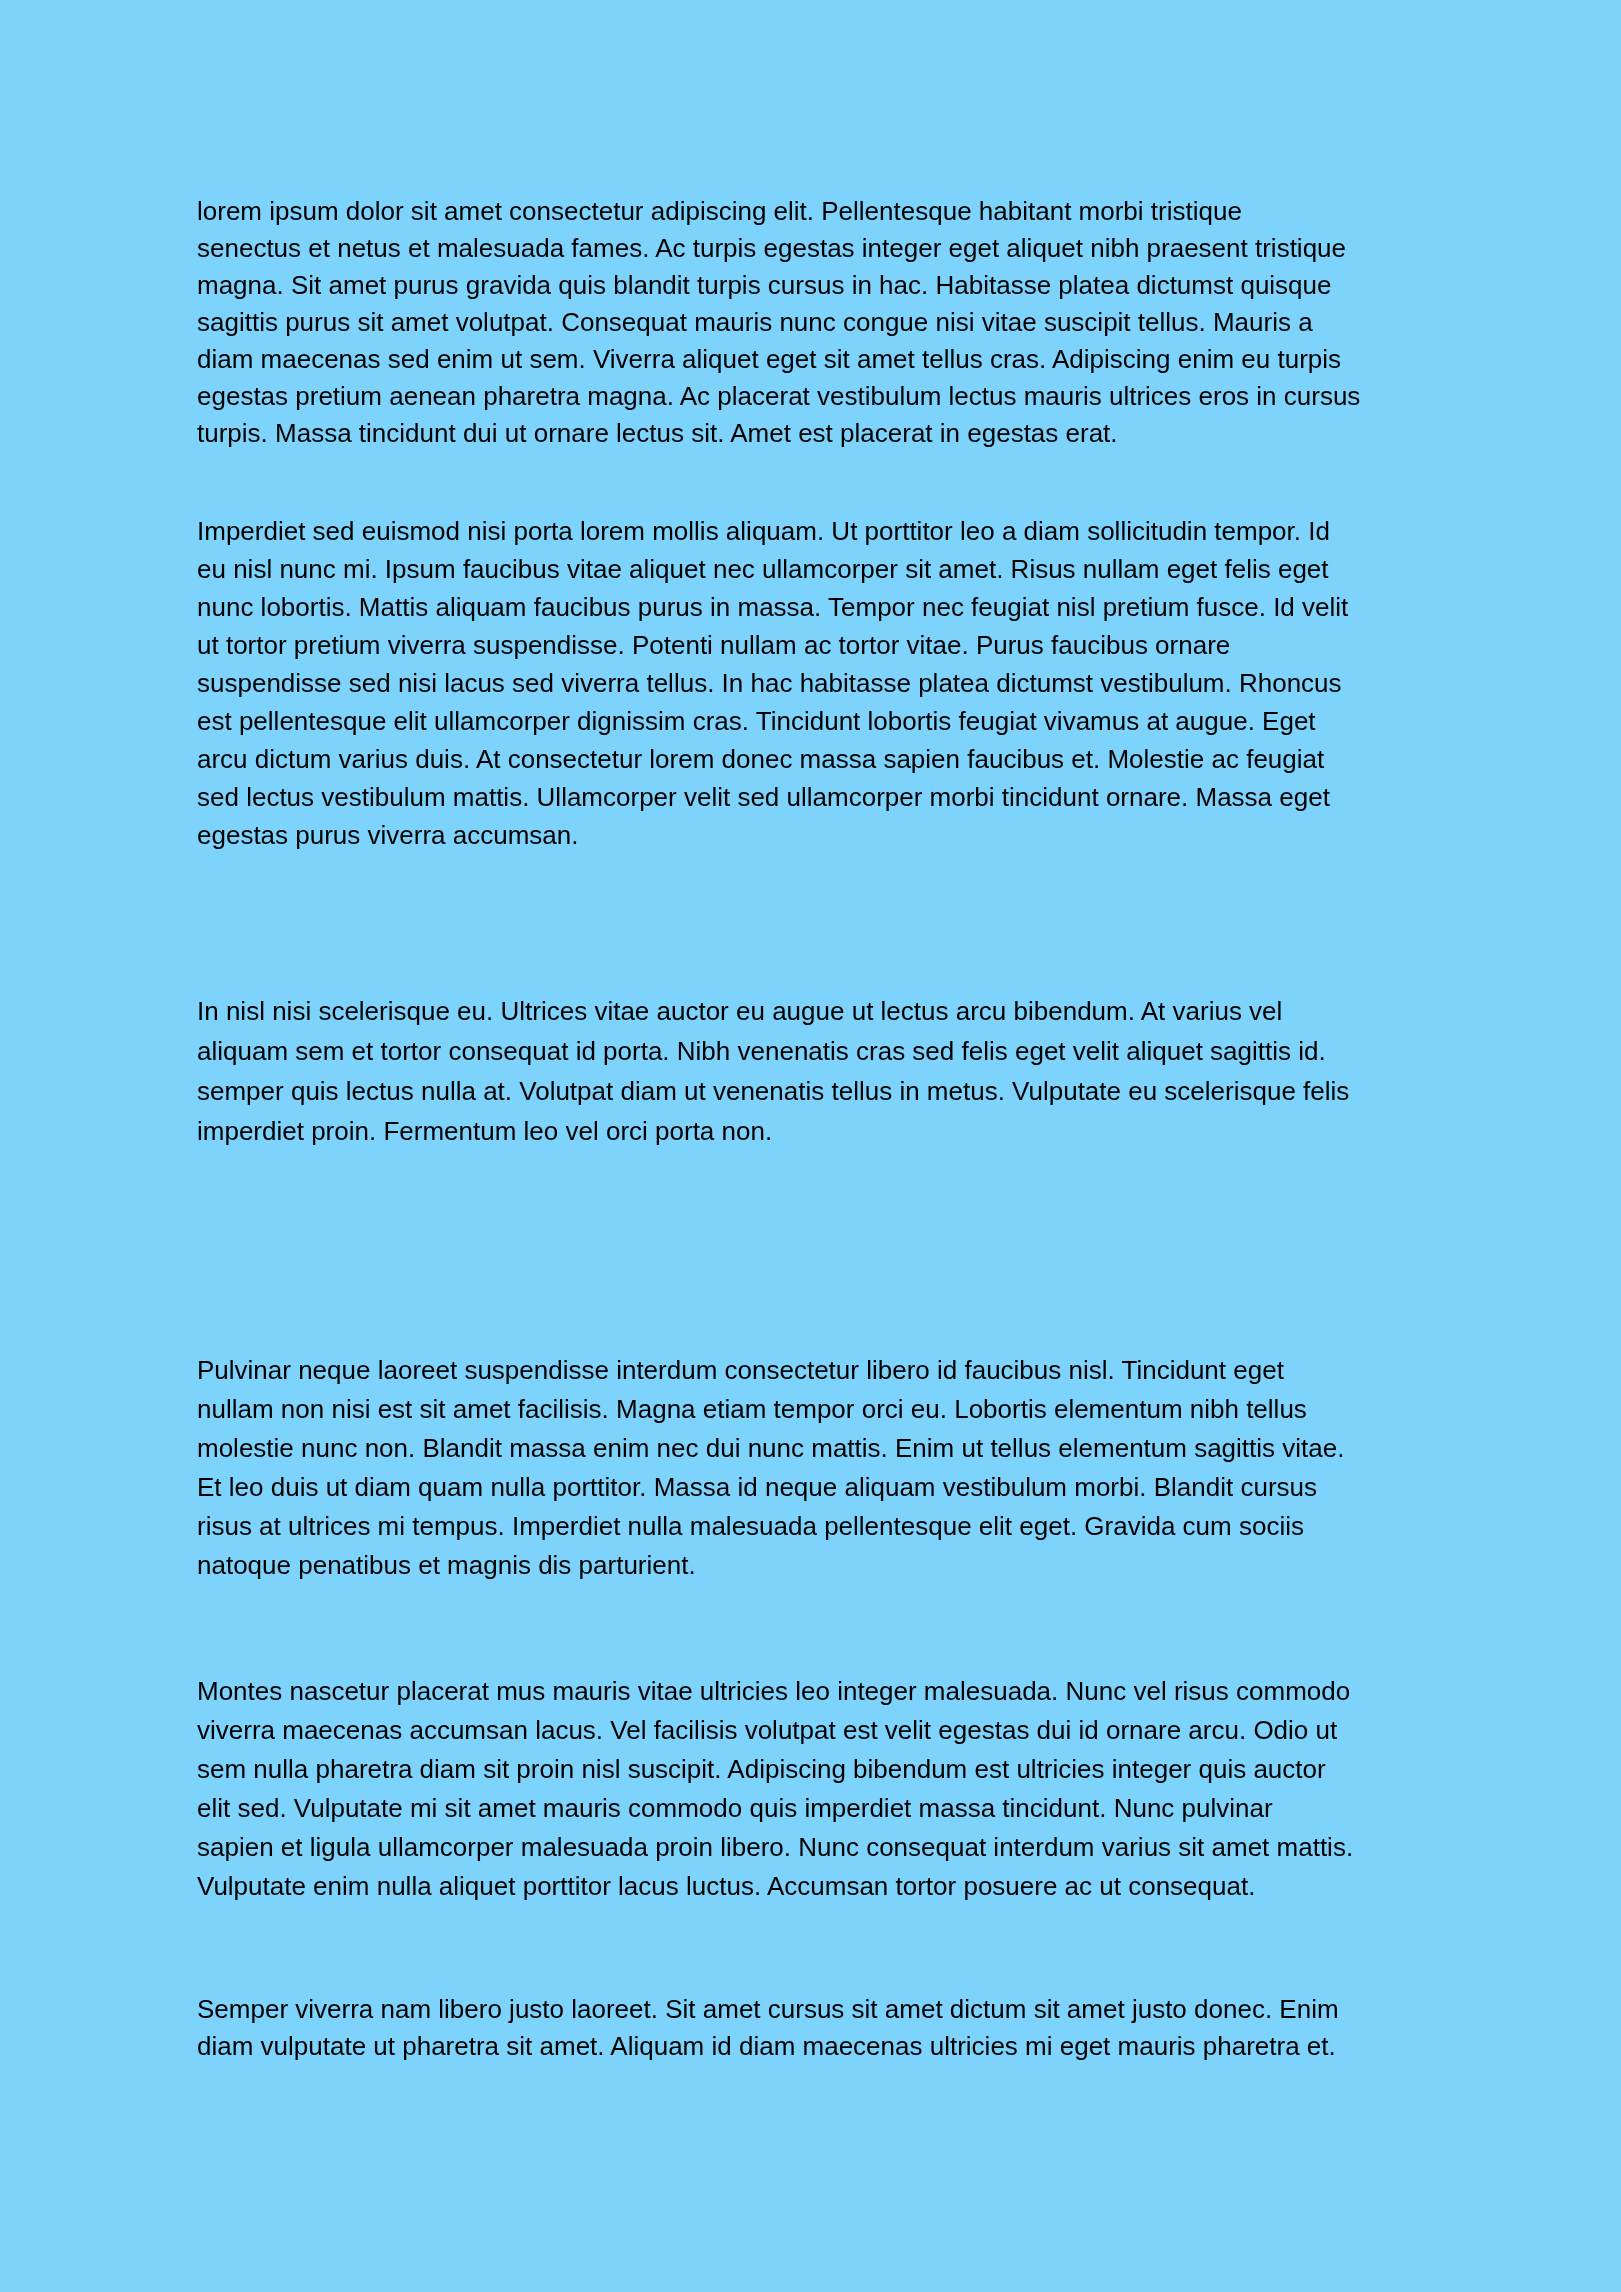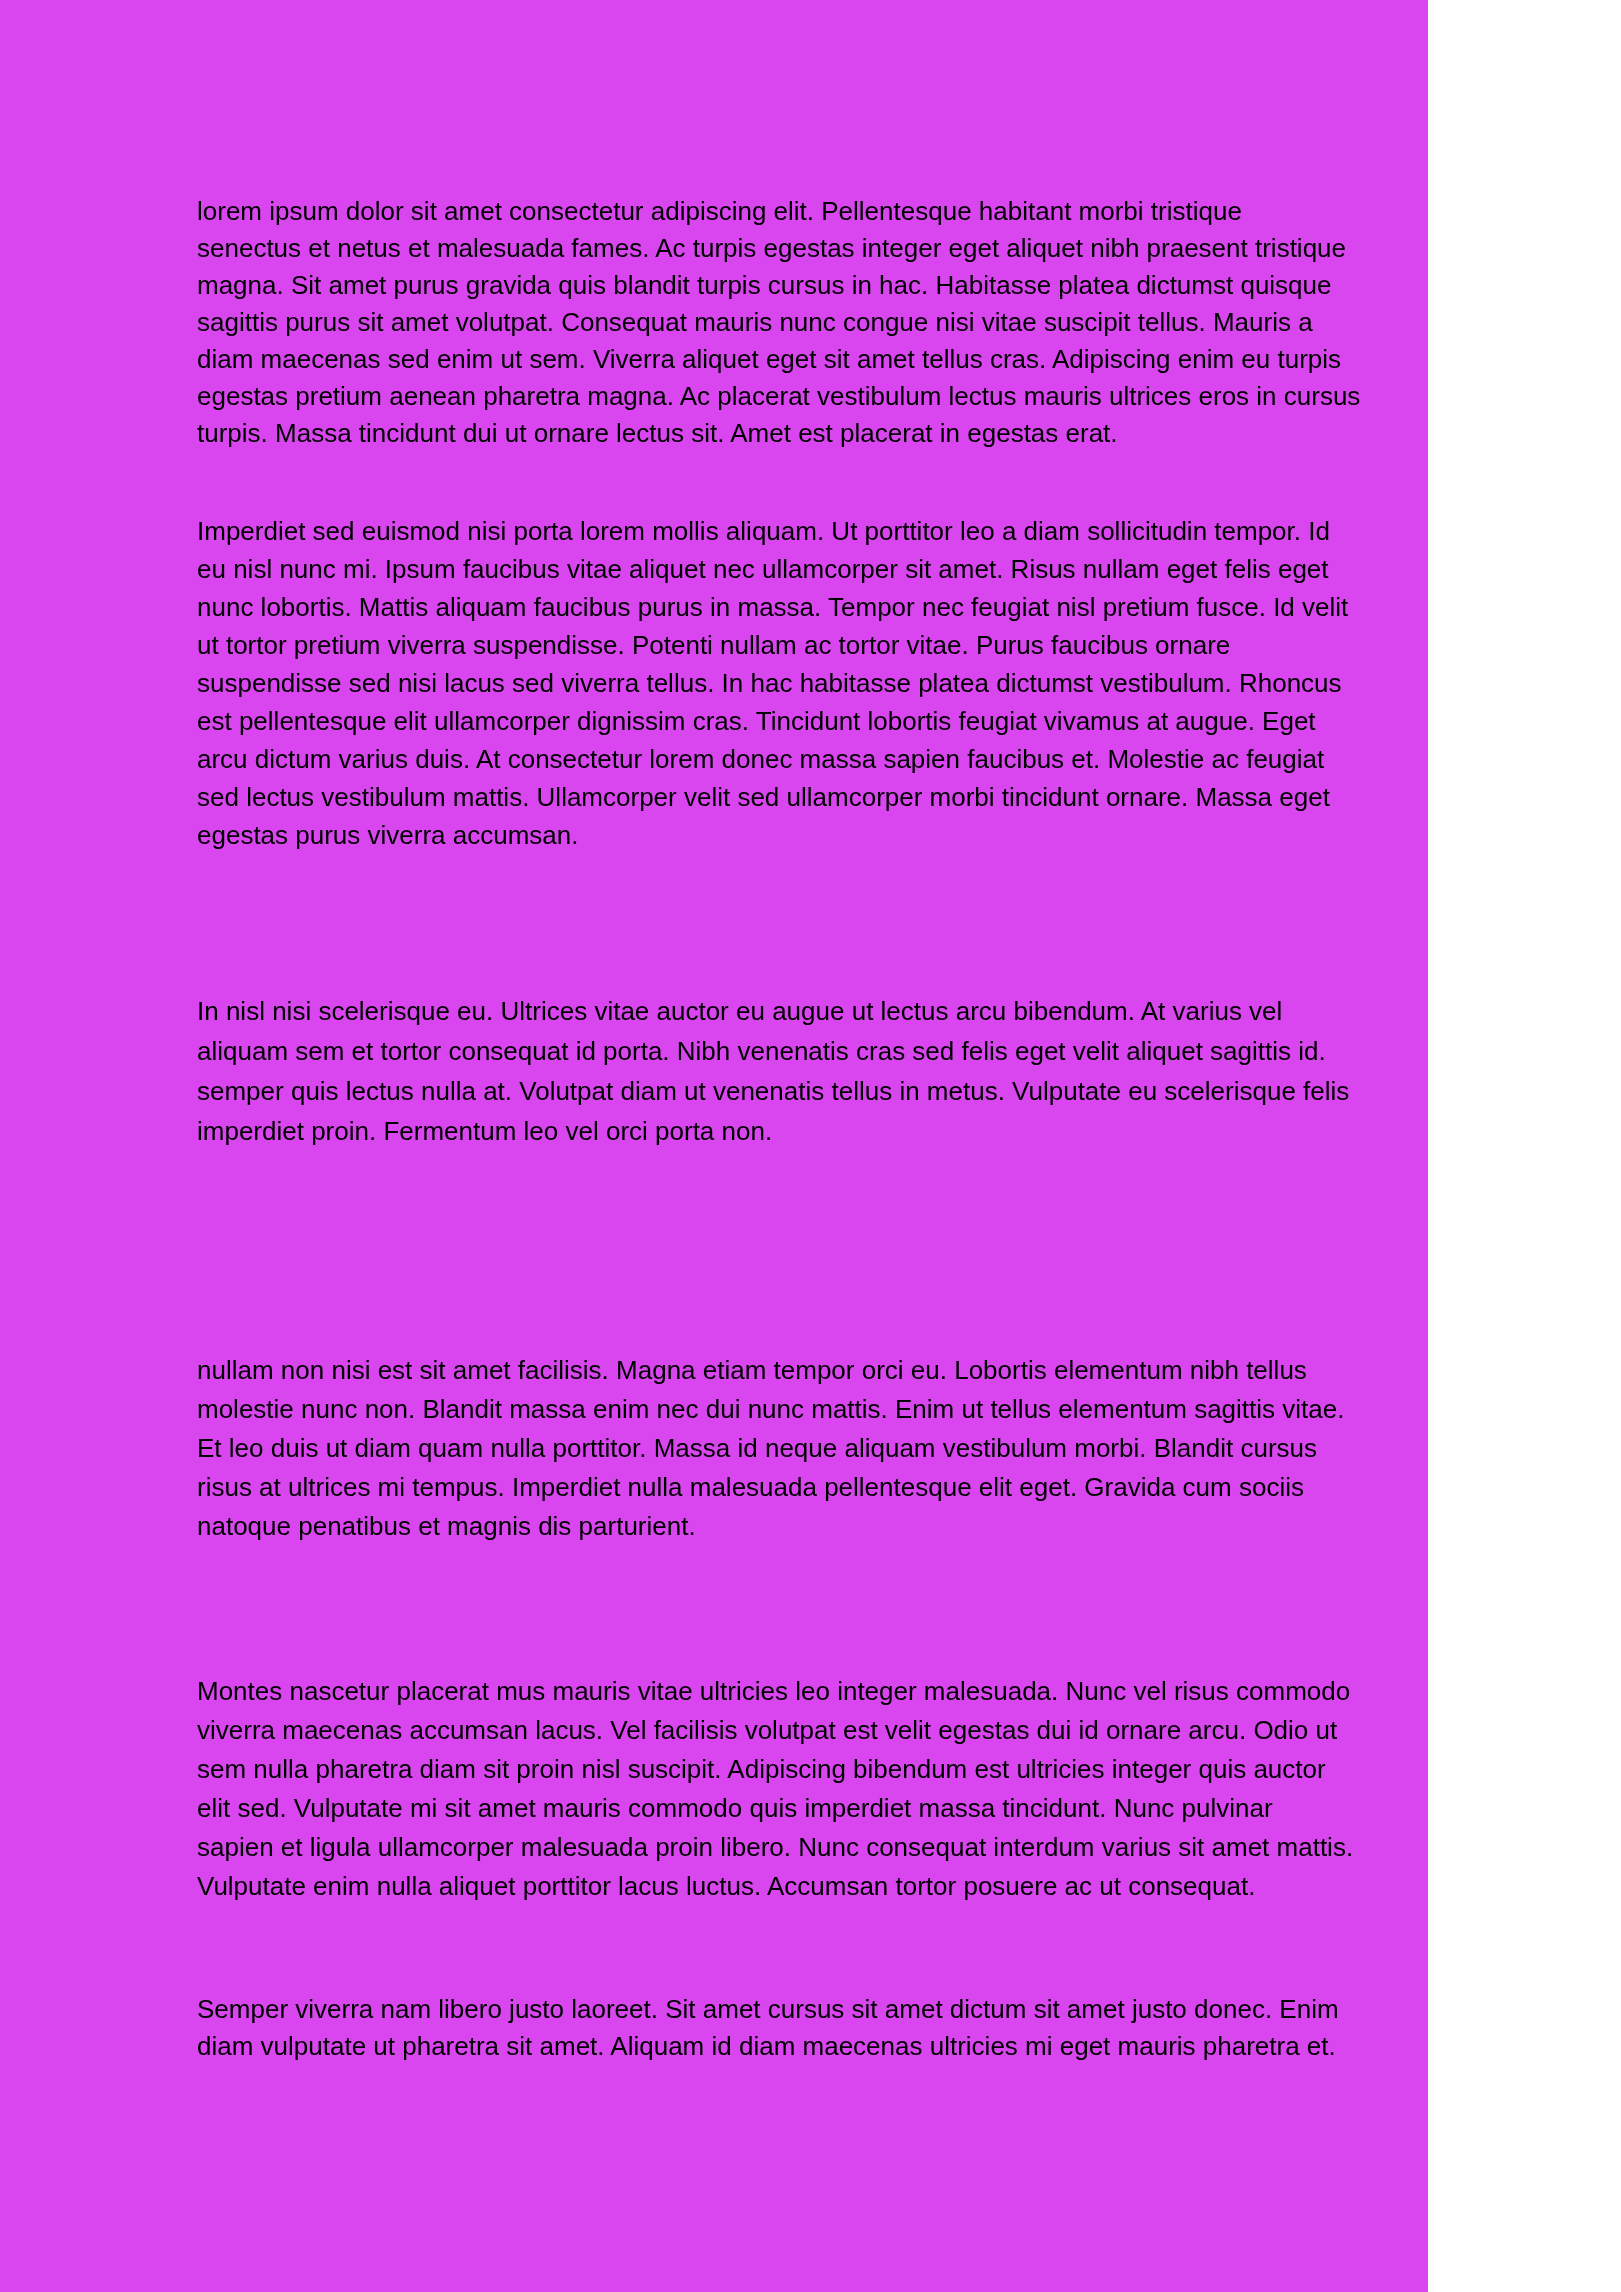--- a/index.html
+++ b/index.html
@@ -10,23 +10,23 @@
     body {
       width: 1621px;
       height: 2293px;
       position: relative;
       overflow: hidden;
     }
     .page {
       position: absolute;
       left: 0;
       top: 0;
-      width: 1428px;
+      width: 1621px;
       height: 2293px;
-      background: #d946ef;
+      background: #7dd3fc;
     }
     .para {
       position: absolute;
       left: 197px;
       width: 1235px;
       margin: 0;
       font-family: "Liberation Sans", sans-serif;
       font-size: 26px;
       color: #000000;
     }
@@ -69,20 +69,21 @@
   </p>
 
   <p class="para" id="p3">
     <span class="line">In nisl nisi scelerisque eu. Ultrices vitae auctor eu augue ut lectus arcu bibendum. At varius vel</span>
     <span class="line">aliquam sem et tortor consequat id porta. Nibh venenatis cras sed felis eget velit aliquet sagittis id.</span>
     <span class="line">semper quis lectus nulla at. Volutpat diam ut venenatis tellus in metus. Vulputate eu scelerisque felis</span>
     <span class="line">imperdiet proin. Fermentum leo vel orci porta non.</span>
   </p>
 
   <p class="para" id="p4">
+    <span class="line">Pulvinar neque laoreet suspendisse interdum consectetur libero id faucibus nisl. Tincidunt eget</span>
     <span class="line">nullam non nisi est sit amet facilisis. Magna etiam tempor orci eu. Lobortis elementum nibh tellus</span>
     <span class="line">molestie nunc non. Blandit massa enim nec dui nunc mattis. Enim ut tellus elementum sagittis vitae.</span>
     <span class="line">Et leo duis ut diam quam nulla porttitor. Massa id neque aliquam vestibulum morbi. Blandit cursus</span>
     <span class="line">risus at ultrices mi tempus. Imperdiet nulla malesuada pellentesque elit eget. Gravida cum sociis</span>
     <span class="line">natoque penatibus et magnis dis parturient.</span>
   </p>
 
   <p class="para" id="p5">
     <span class="line">Montes nascetur placerat mus mauris vitae ultricies leo integer malesuada. Nunc vel risus commodo</span>
     <span class="line">viverra maecenas accumsan lacus. Vel facilisis volutpat est velit egestas dui id ornare arcu. Odio ut</span>

